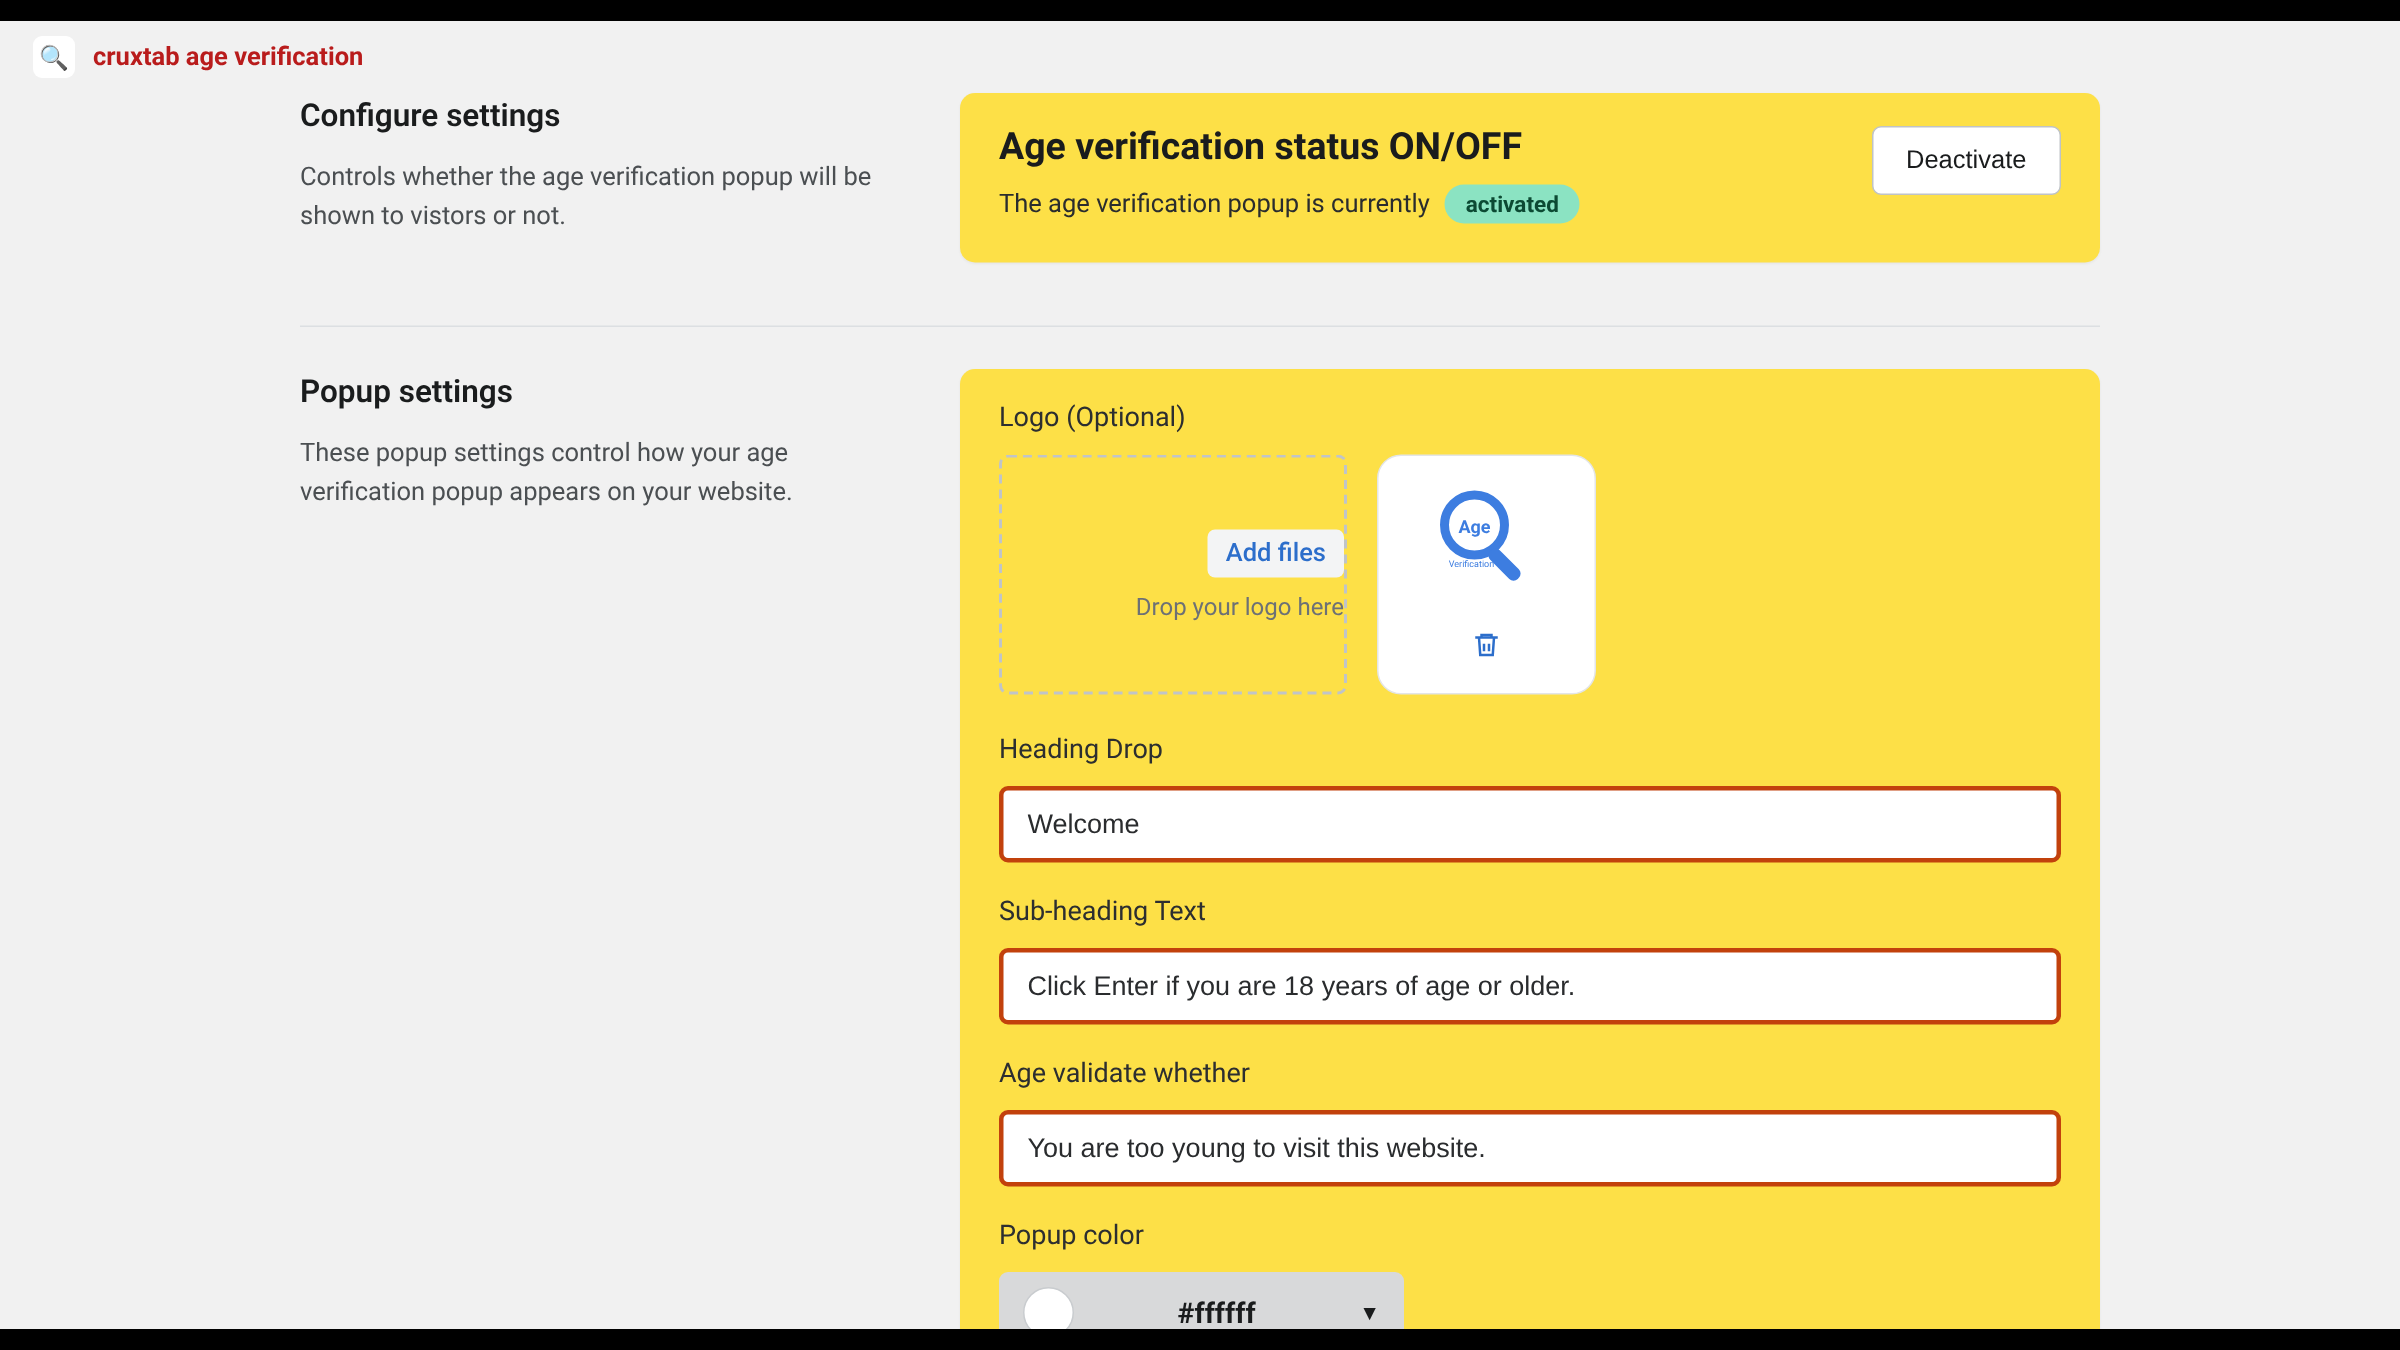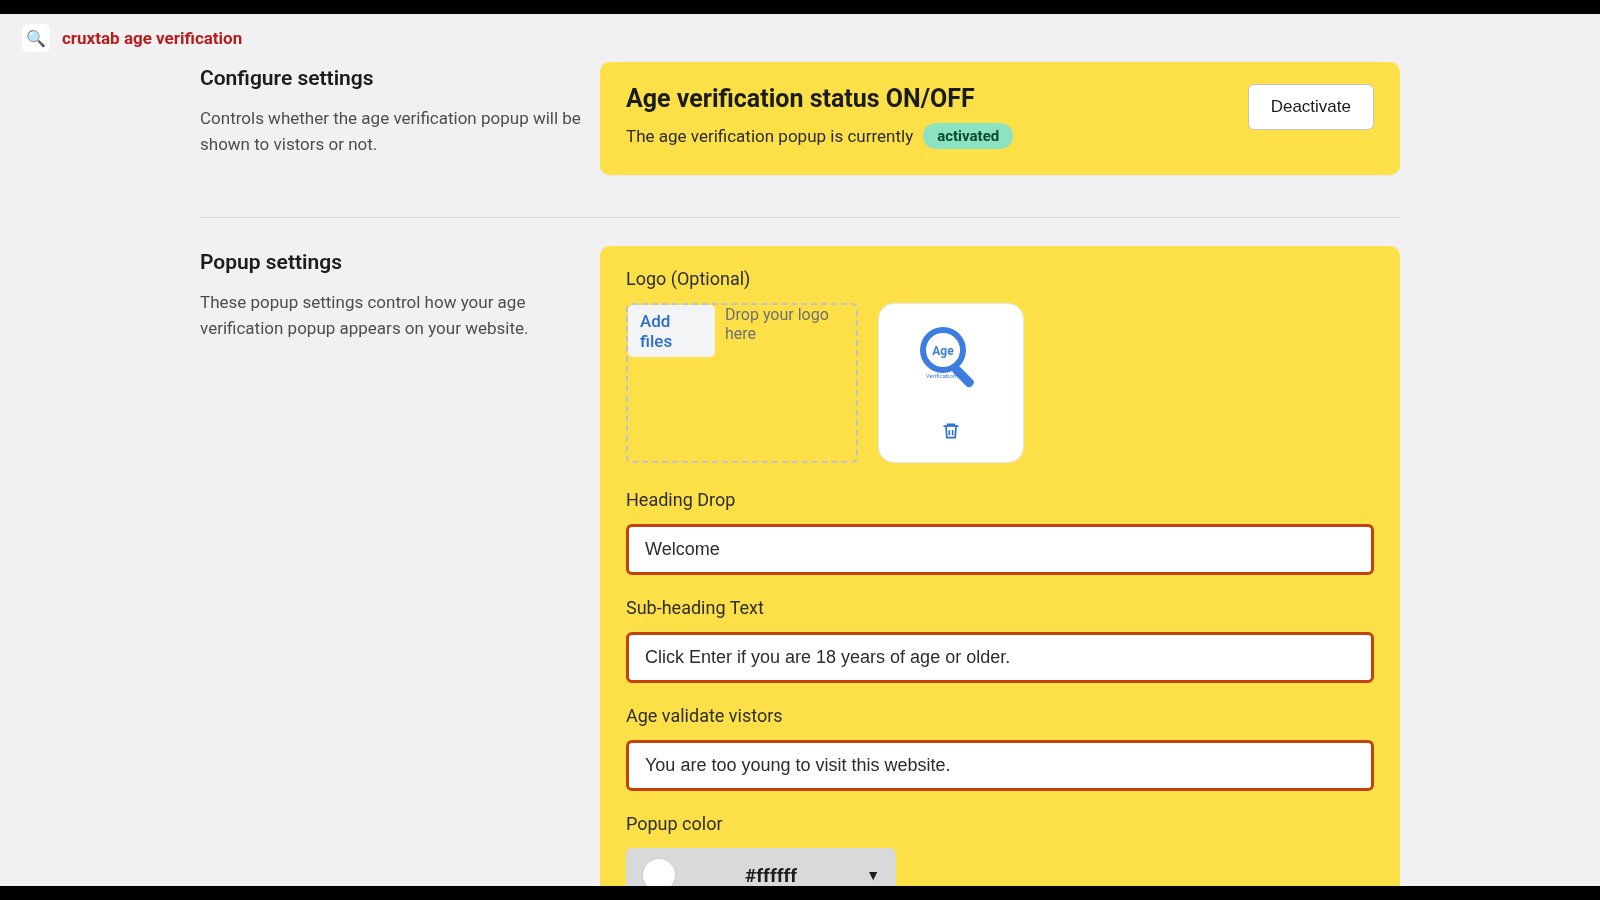--- a/index.html
+++ b/index.html
@@ -38,20 +38,21 @@
     color: #b91c1c;
     font-weight: bold;
   }
   .content {
     max-width: 1240px;
     margin: 0 auto;
     padding: 0 20px;
   }
   .section-row {
     display: flex;
+    gap: 40px;
     padding: 0 0 24px 0;
   }
   .section-left {
     flex: 0 0 400px;
     padding-top: 4px;
   }
   .section-right {
     flex: 1;
   }
   .section-title {
@@ -128,22 +129,22 @@
     gap: 20px;
     margin-bottom: 26px;
     align-items: stretch;
   }
   .dropzone {
     flex: 0 0 232px;
     height: 160px;
     border: 2px dashed #c0c4c8;
     border-radius: 6px;
     display: flex;
-    flex-direction: row;
-    align-items: flex-start;
+    flex-direction: column;
+    align-items: flex-end;
     justify-content: center;
     gap: 10px;
   }
   .add-files {
     color: #2c6ecb;
     font-size: 17px;
     font-weight: 500;
     background: #f3f4f5;
     border-radius: 5px;
     padding: 6px 12px;
@@ -298,21 +299,21 @@
             </button>
           </div>
         </div>
 
         <label class="field-label">Heading Drop</label>
         <input class="text-input" type="text" value="Welcome" style="">
 
         <label class="field-label">Sub-heading Text</label>
         <input class="text-input" type="text" value="Click Enter if you are 18 years of age or older." style="">
 
-        <label class="field-label">Age validate vistors</label>
+        <label class="field-label">Age validate whether</label>
         <input class="text-input" type="text" value="You are too young to visit this website." style="">
 
         <label class="field-label">Popup color</label>
         <div class="color-select">
           <div class="swatch" style="background:#ffffff"></div>
           <span class="color-value">#ffffff</span>
           <span class="chevron">▼</span>
         </div>
 
       </div>

